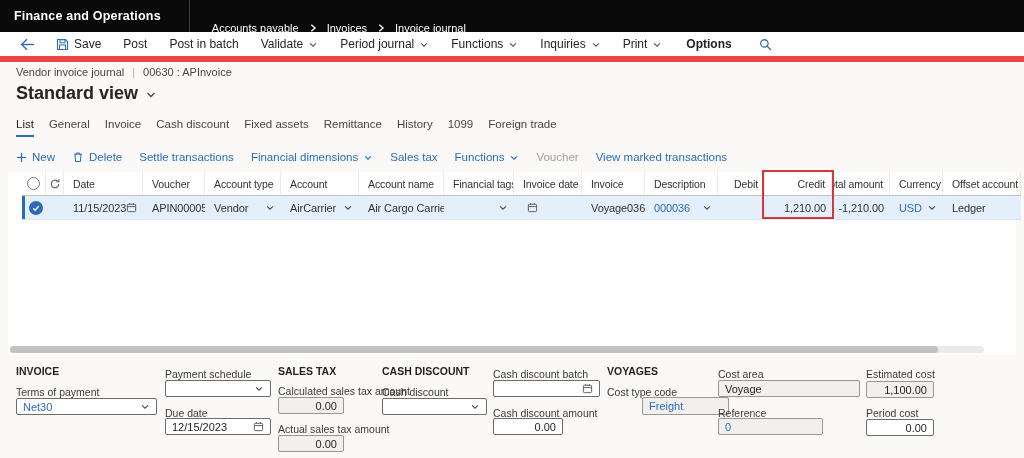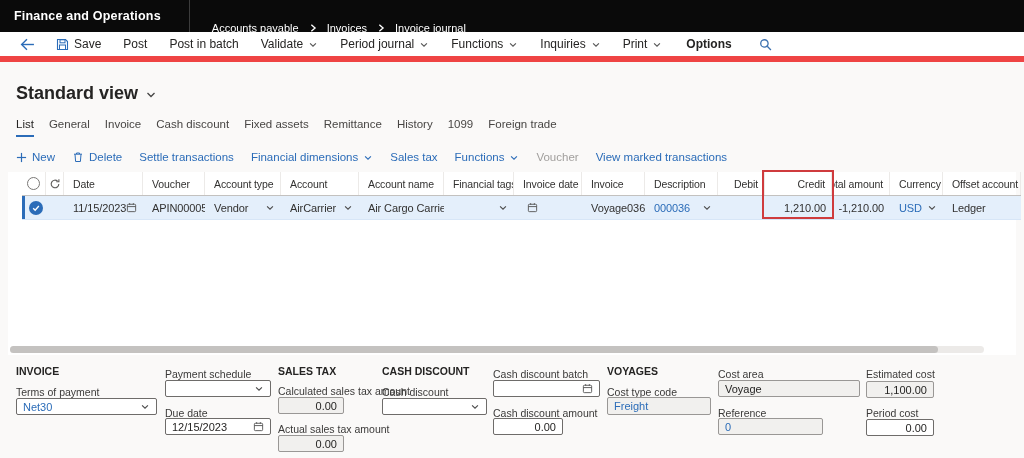--- a/index.html
+++ b/index.html
@@ -194,20 +194,25 @@
         </svg>
     </span>
     <span class="tb-item tb-options">Options</span>
     <span class="tb-search">
         <svg width="13" height="13">
           <use href="#i-search"></use>
         </svg>
       </span>
   </div>
 
+  <div class="caption">
+    <span>Vendor invoice journal</span>
+    <span class="sep">|</span>
+    <span>00630 : APInvoice</span>
+  </div>
   <div class="view-title">
     <span>Standard view</span>
     <svg width="12" height="12" class="chev">
         <use href="#i-chev-down"></use>
       </svg>
   </div>
 
   <div class="tabs">
     <span class="tab selected">List</span>
     <span class="tab">General</span>
@@ -391,21 +396,21 @@
           <svg width="11" height="11">
             <use href="#i-cal"></use>
           </svg>
         </span>
     </div>
     <div class="fld-label" style="left:493px; top:407px">Cash discount amount</div>
     <div class="inputbox num" style="left:493px; top:418px; width:70px">0.00</div>
 
     <div class="sec-title" style="left:607px; top:365px">VOYAGES</div>
     <div class="fld-label" style="left:607px; top:386px">Cost type code</div>
-    <div class="inputbox disabled" style="left:607px; top:397px; width:104px; height:18px">
+    <div class="inputbox disabled" style="left:642px; top:397px; width:87px; height:18px">
       <span class="valblue">Freight</span>
     </div>
     <div class="fld-label" style="left:718px; top:368px">Cost area</div>
     <div class="inputbox disabled" style="left:718px; top:380px; width:142px">Voyage</div>
     <div class="fld-label" style="left:718px; top:407px">Reference</div>
     <div class="inputbox disabled" style="left:718px; top:418px; width:105px">
       <span class="valblue">0</span>
     </div>
     <div class="fld-label" style="left:866px; top:368px">Estimated cost</div>
     <div class="inputbox disabled num" style="left:866px; top:381px; width:68px">1,100.00</div>

